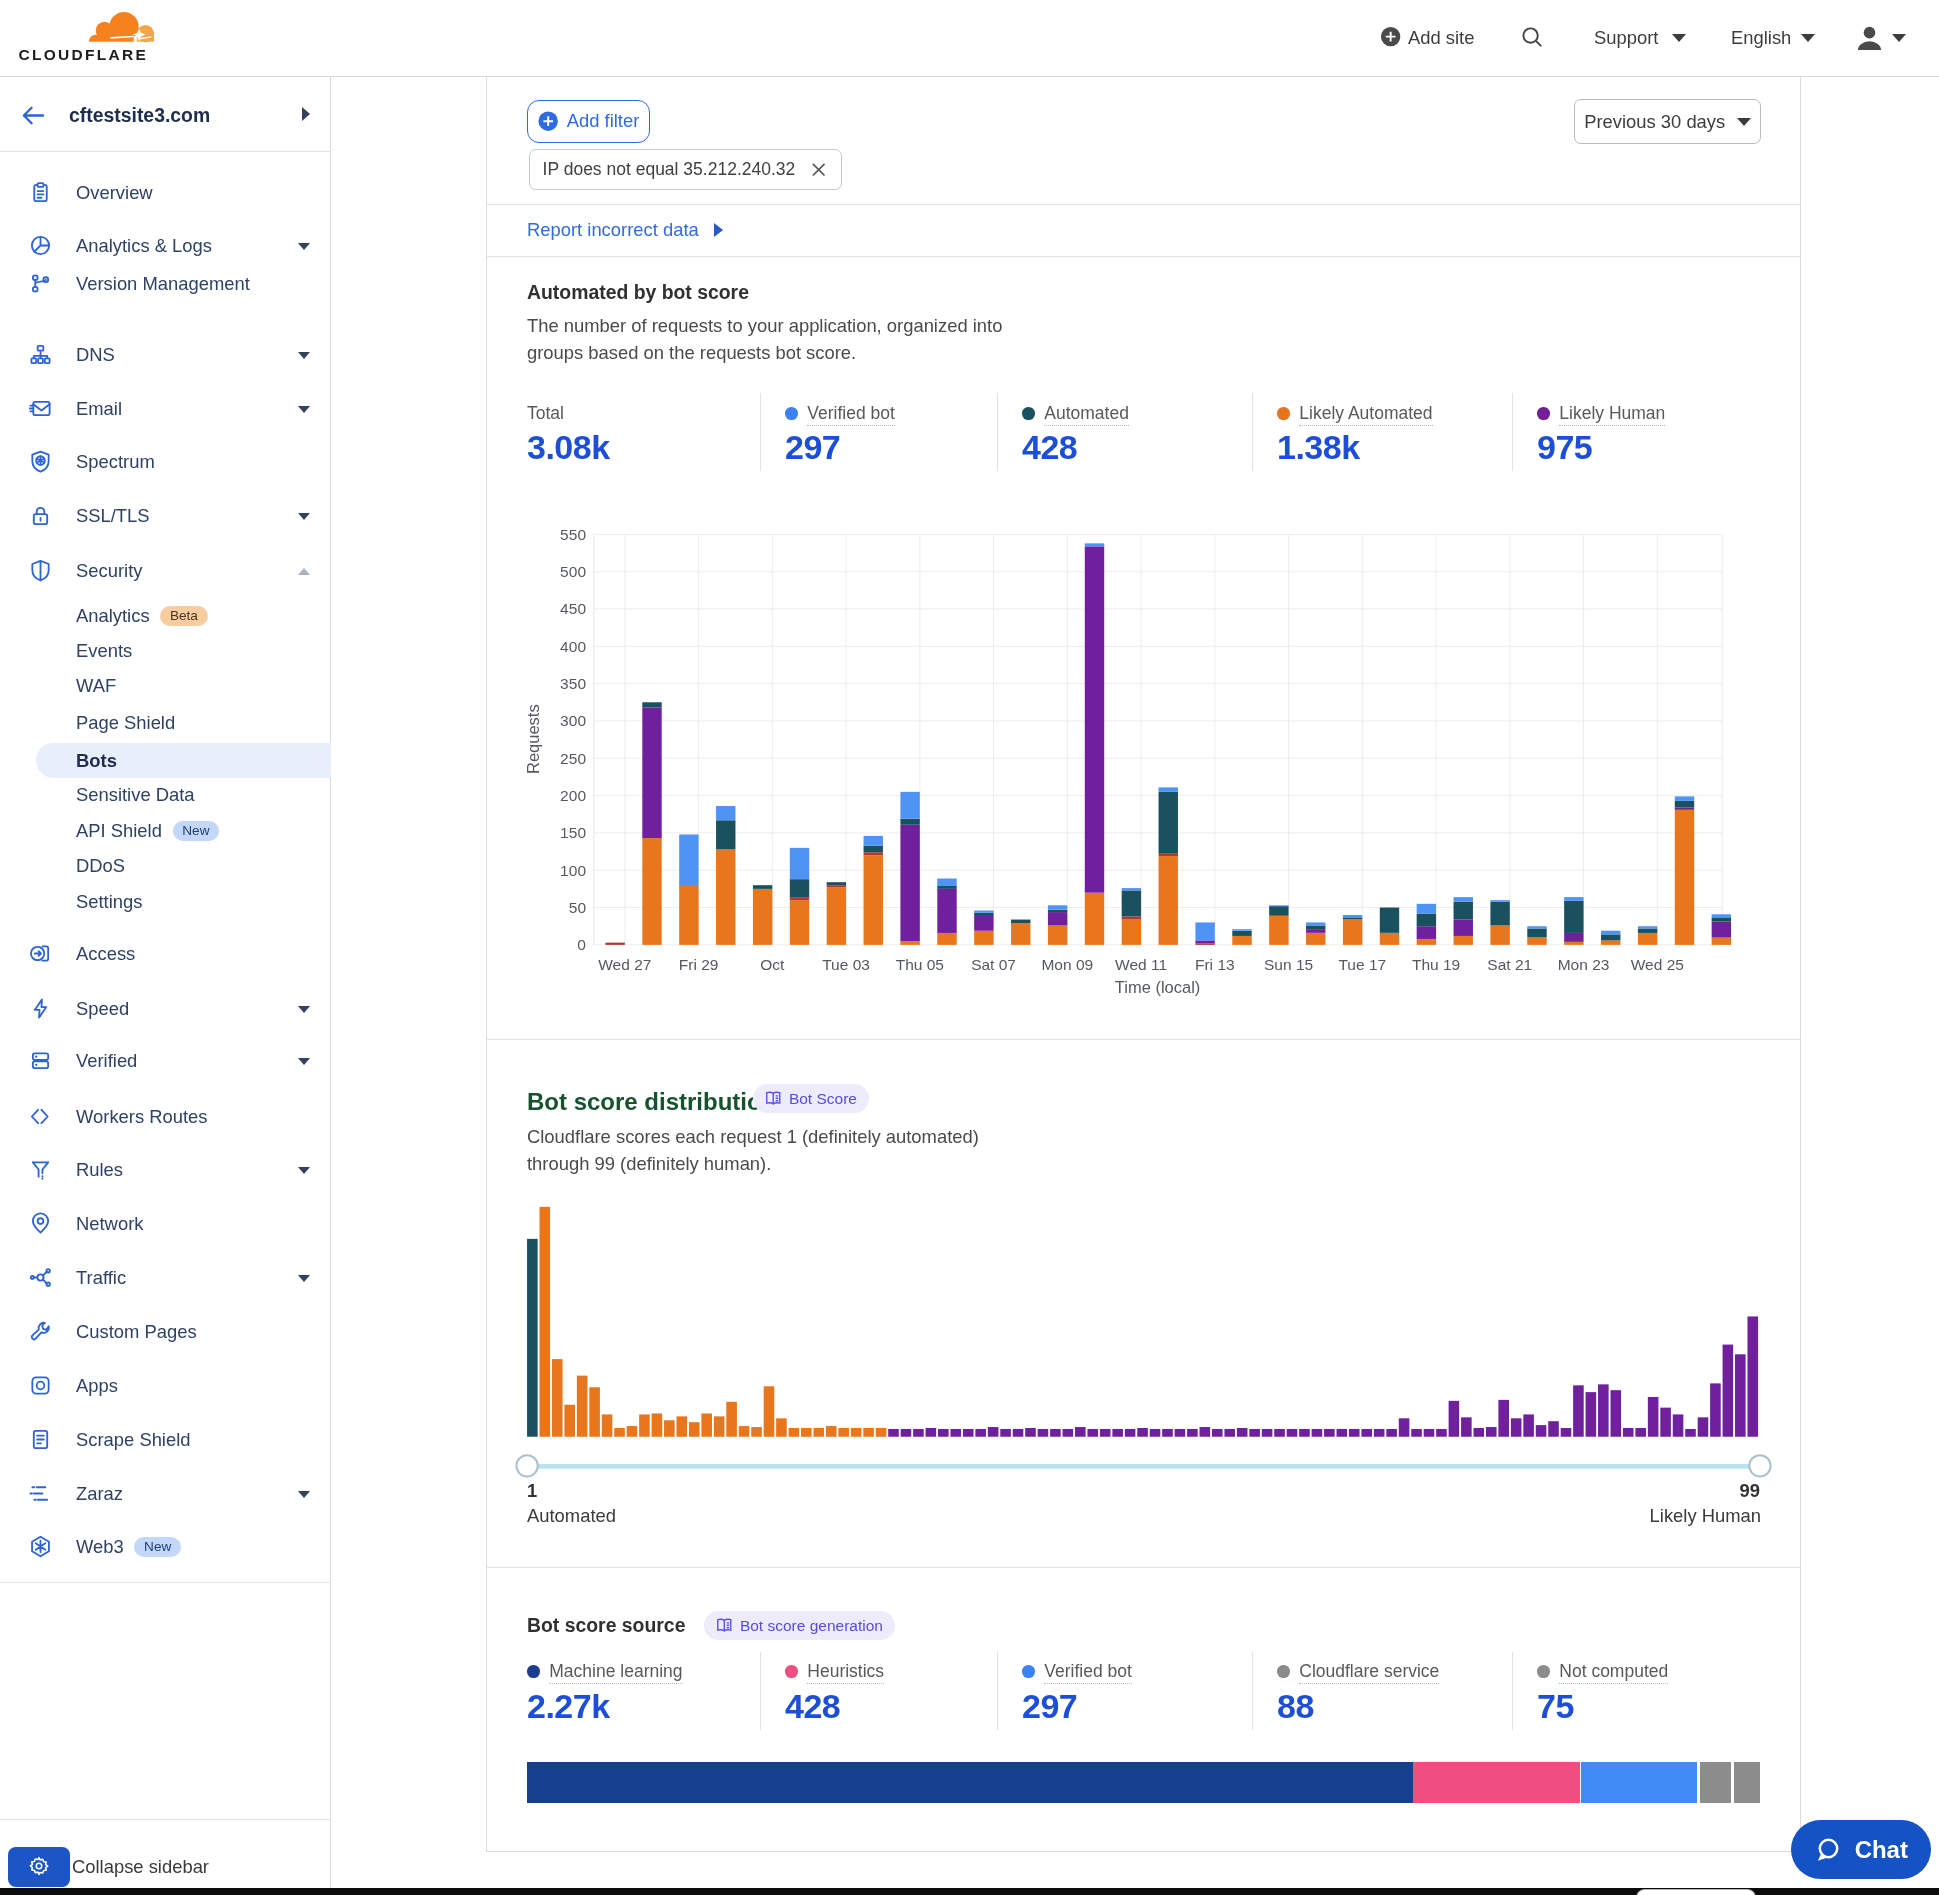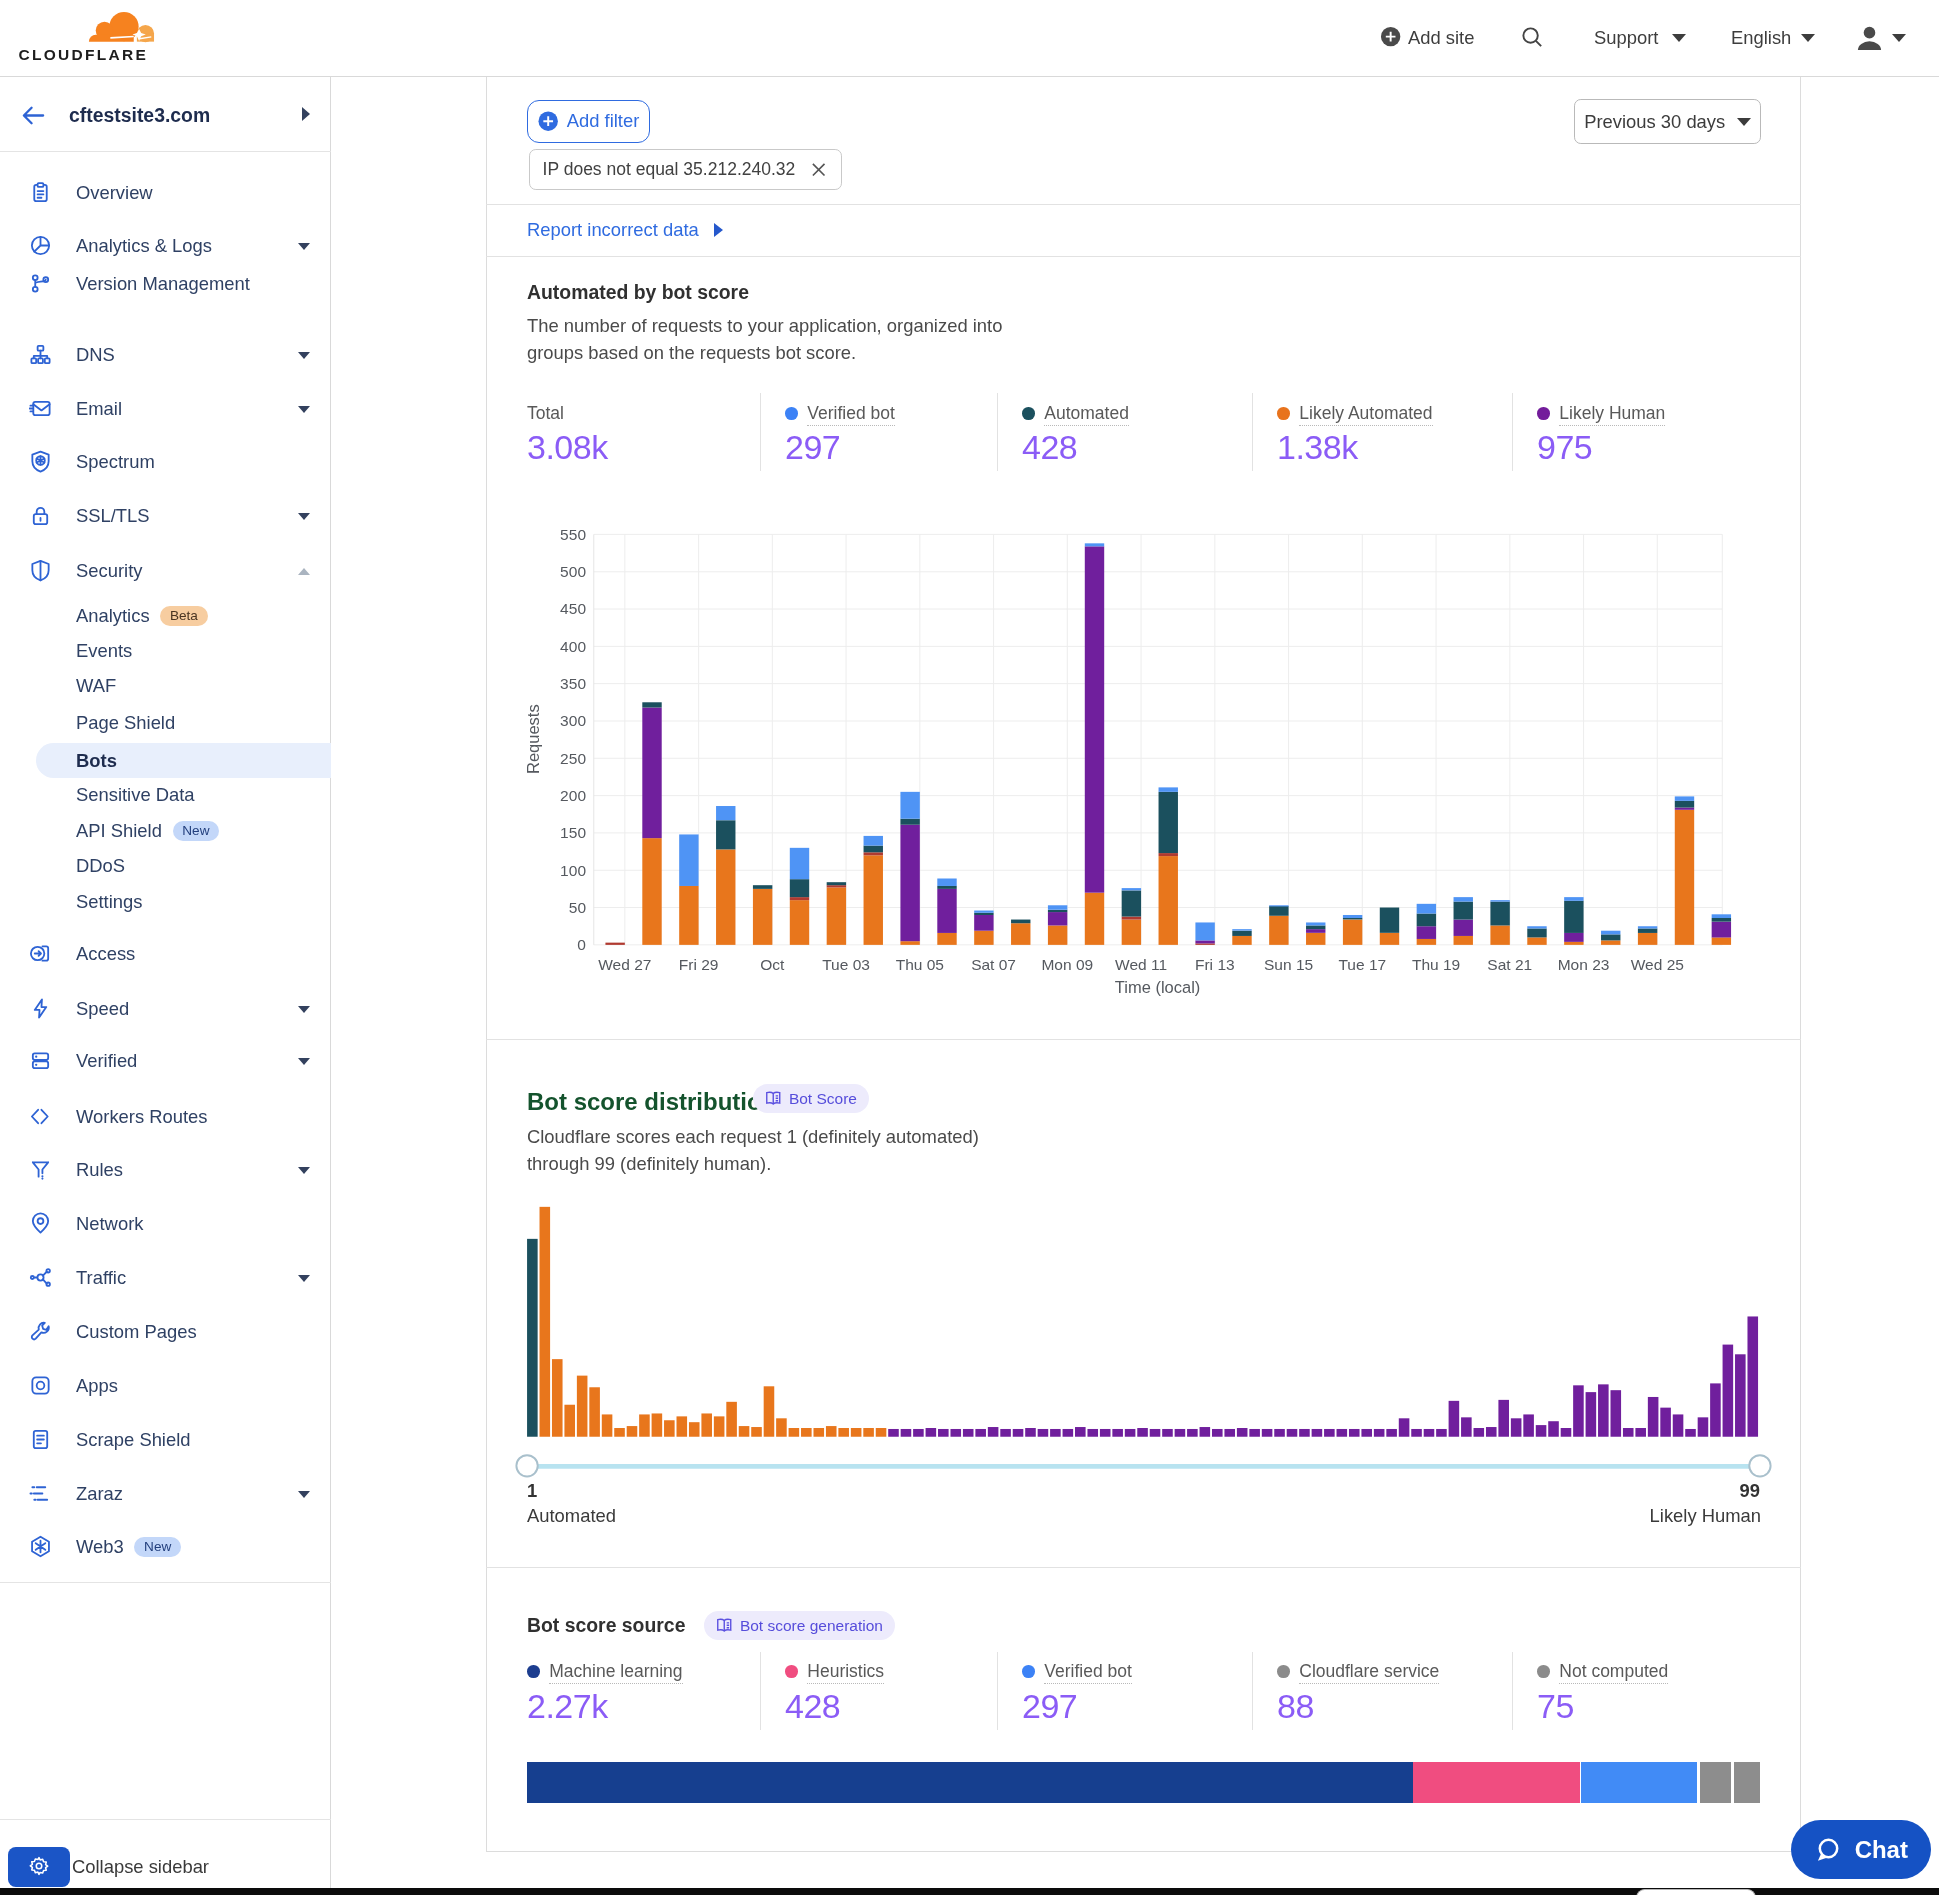--- a/index.html
+++ b/index.html
@@ -1,18 +1,18 @@
 <!DOCTYPE html>
 <html><head><meta charset="utf-8"><style>
 *{margin:0;padding:0;box-sizing:border-box}
 html,body{width:1940px;height:1895px;overflow:hidden;background:#fff;
  font-family:"Liberation Sans",sans-serif;color:#333}
 .abs{position:absolute}
 .dot{display:inline-block;width:12.6px;height:12.6px;border-radius:50%;vertical-align:-1px;margin-right:9.7px}
-.val{font-size:34px;font-weight:normal;color:#8b5cf6;letter-spacing:-0.5px}
+.val{font-size:34px;font-weight:bold;color:#1d4ed8;letter-spacing:-0.5px}
 .navitem{position:absolute;left:0;width:100%;height:39px;display:flex;align-items:center}
 .navtxt{font-size:18.4px;color:#2f4164}
 .caret{position:absolute;right:21.3px;width:0;height:0;border-left:6.8px solid transparent;border-right:6.8px solid transparent;border-top:7.8px solid #33415e}
 .badge{display:inline-block;border-radius:10.7px;font-size:13.6px;padding:1.9px 9.7px 2.9px;margin-left:10.7px;vertical-align:1.9px}
 </style></head><body>
 
 <div class="abs" style="left:0;top:0;width:1940px;height:77px;background:#fff;border-bottom:1px solid #d9d9d9"></div>
 <svg class="abs" style="left:85px;top:7.8px" width="78" height="39" viewBox="0 0 80 40">
 <circle cx="62" cy="26.2" r="8.8" fill="#f5a64b"></circle>
 <rect x="53.2" y="26.2" width="17.6" height="8.3" fill="#f5a64b"></rect>

